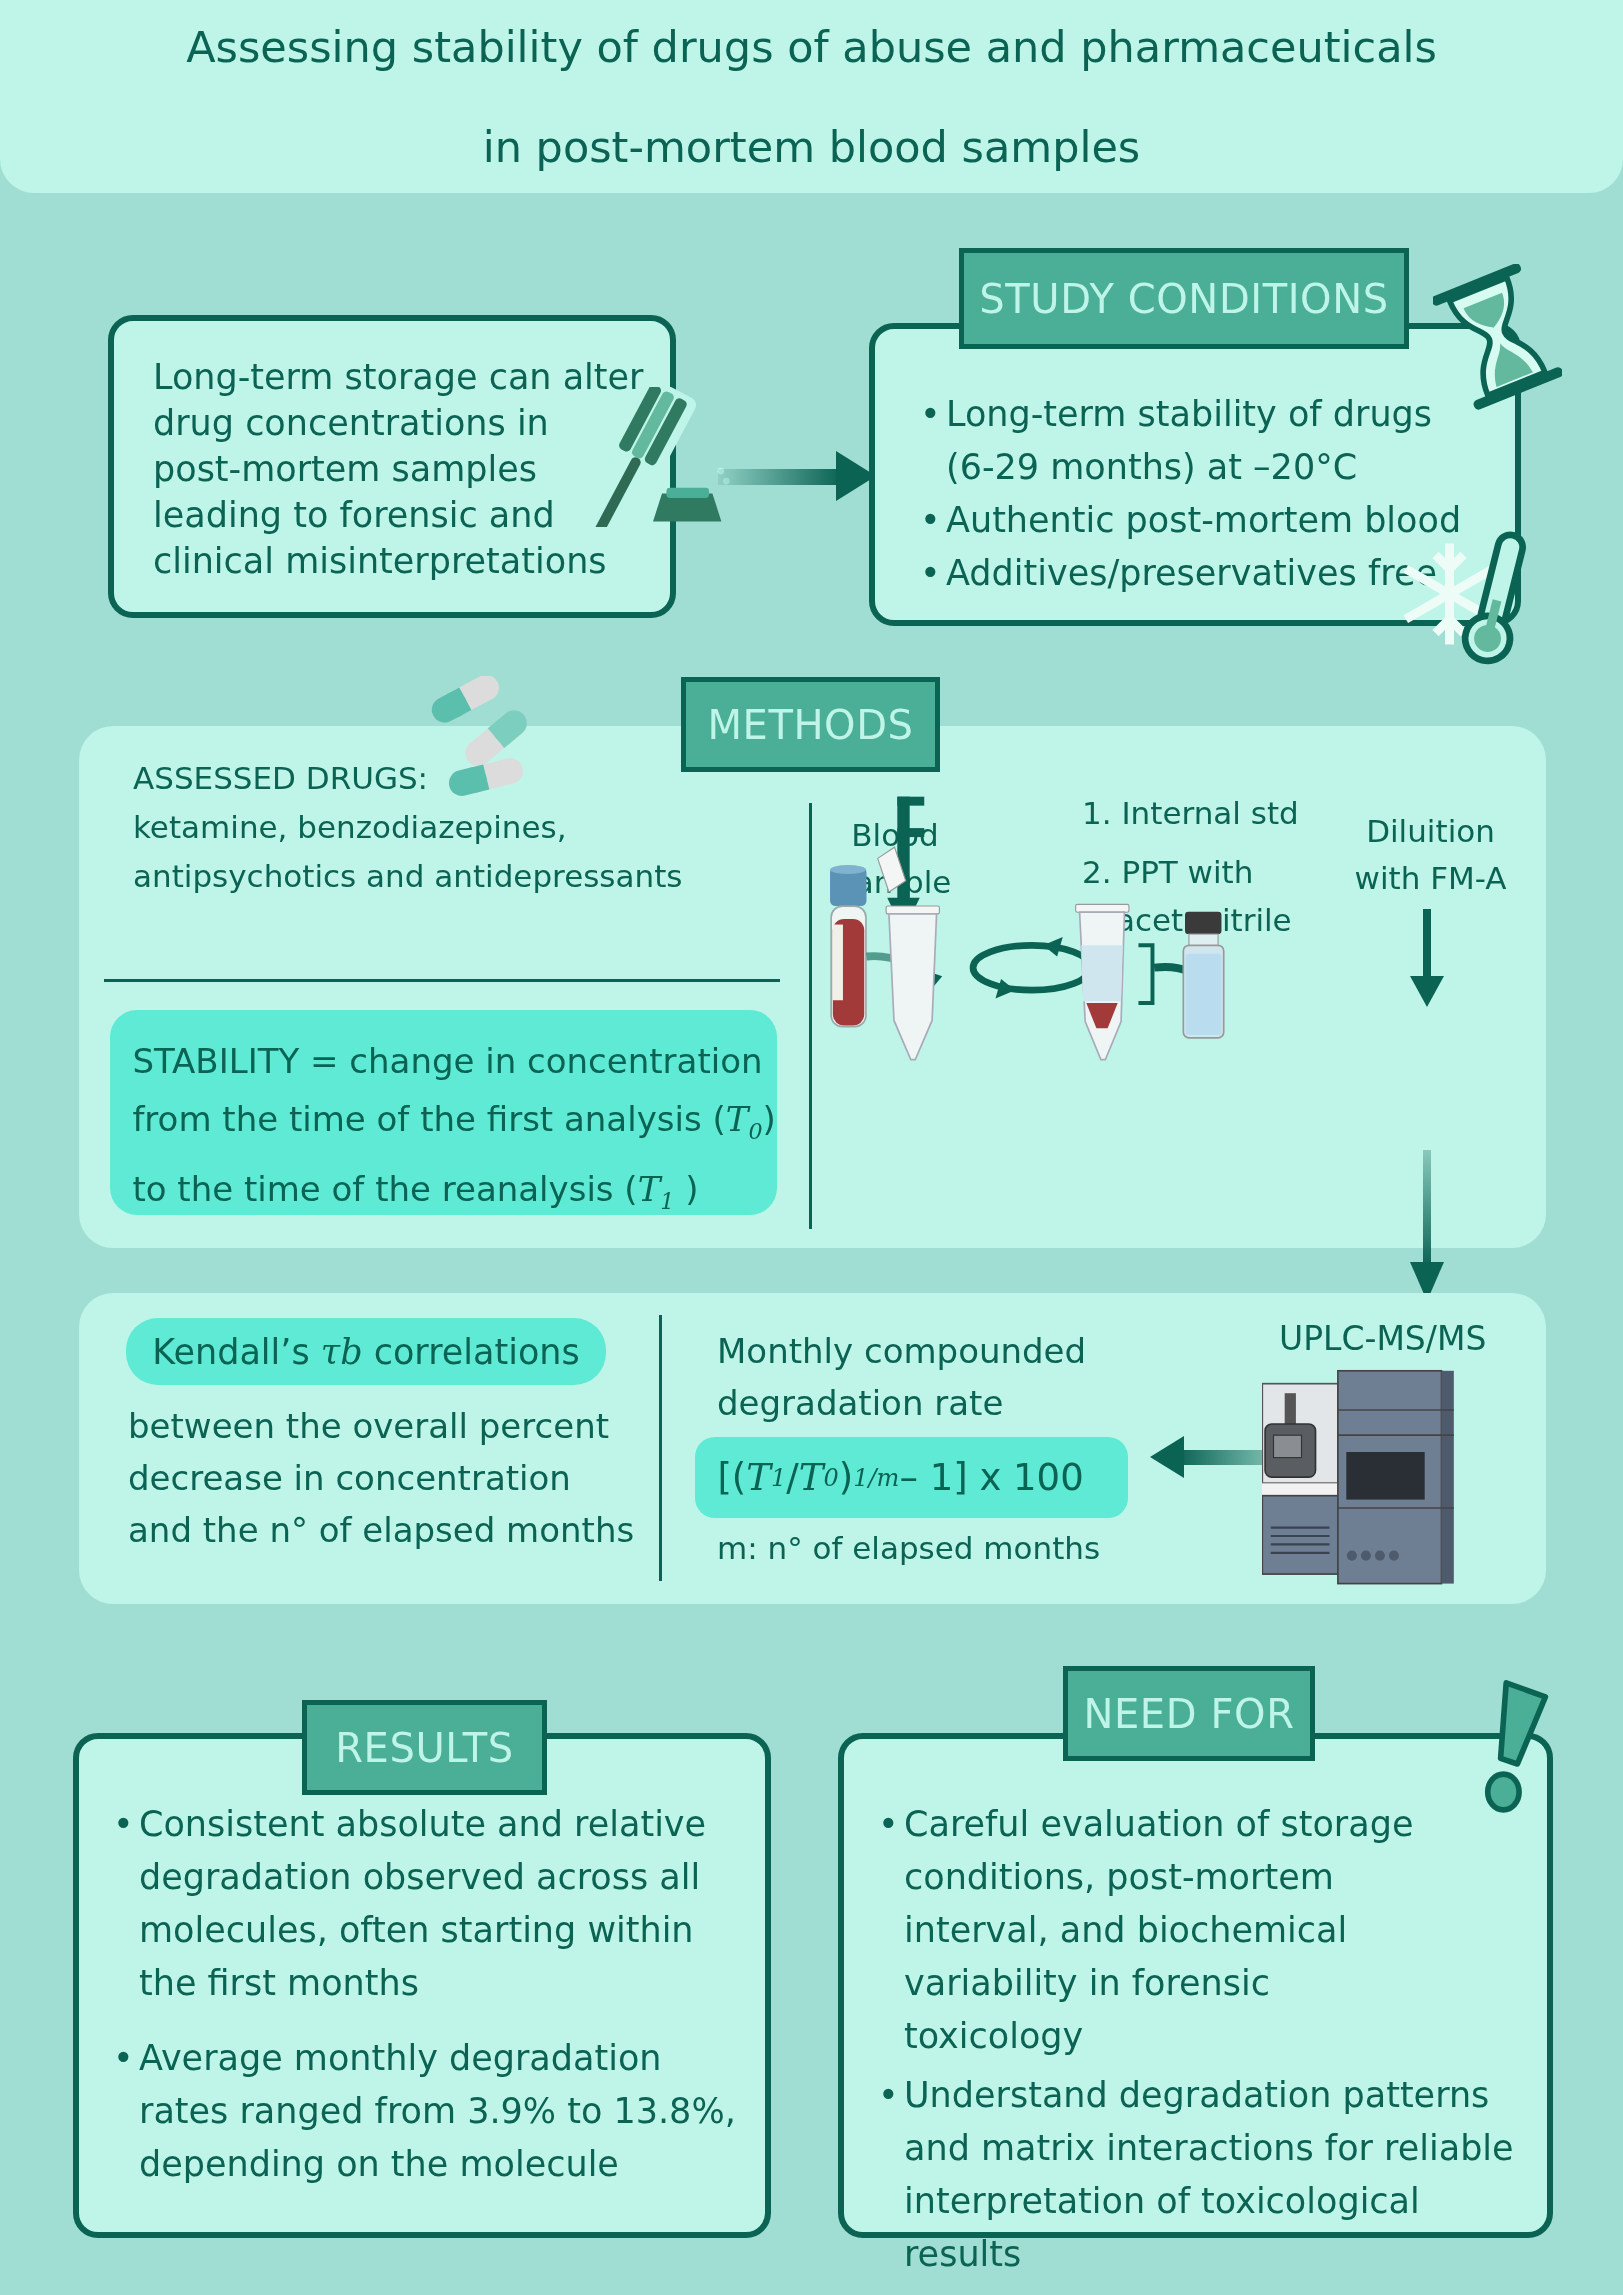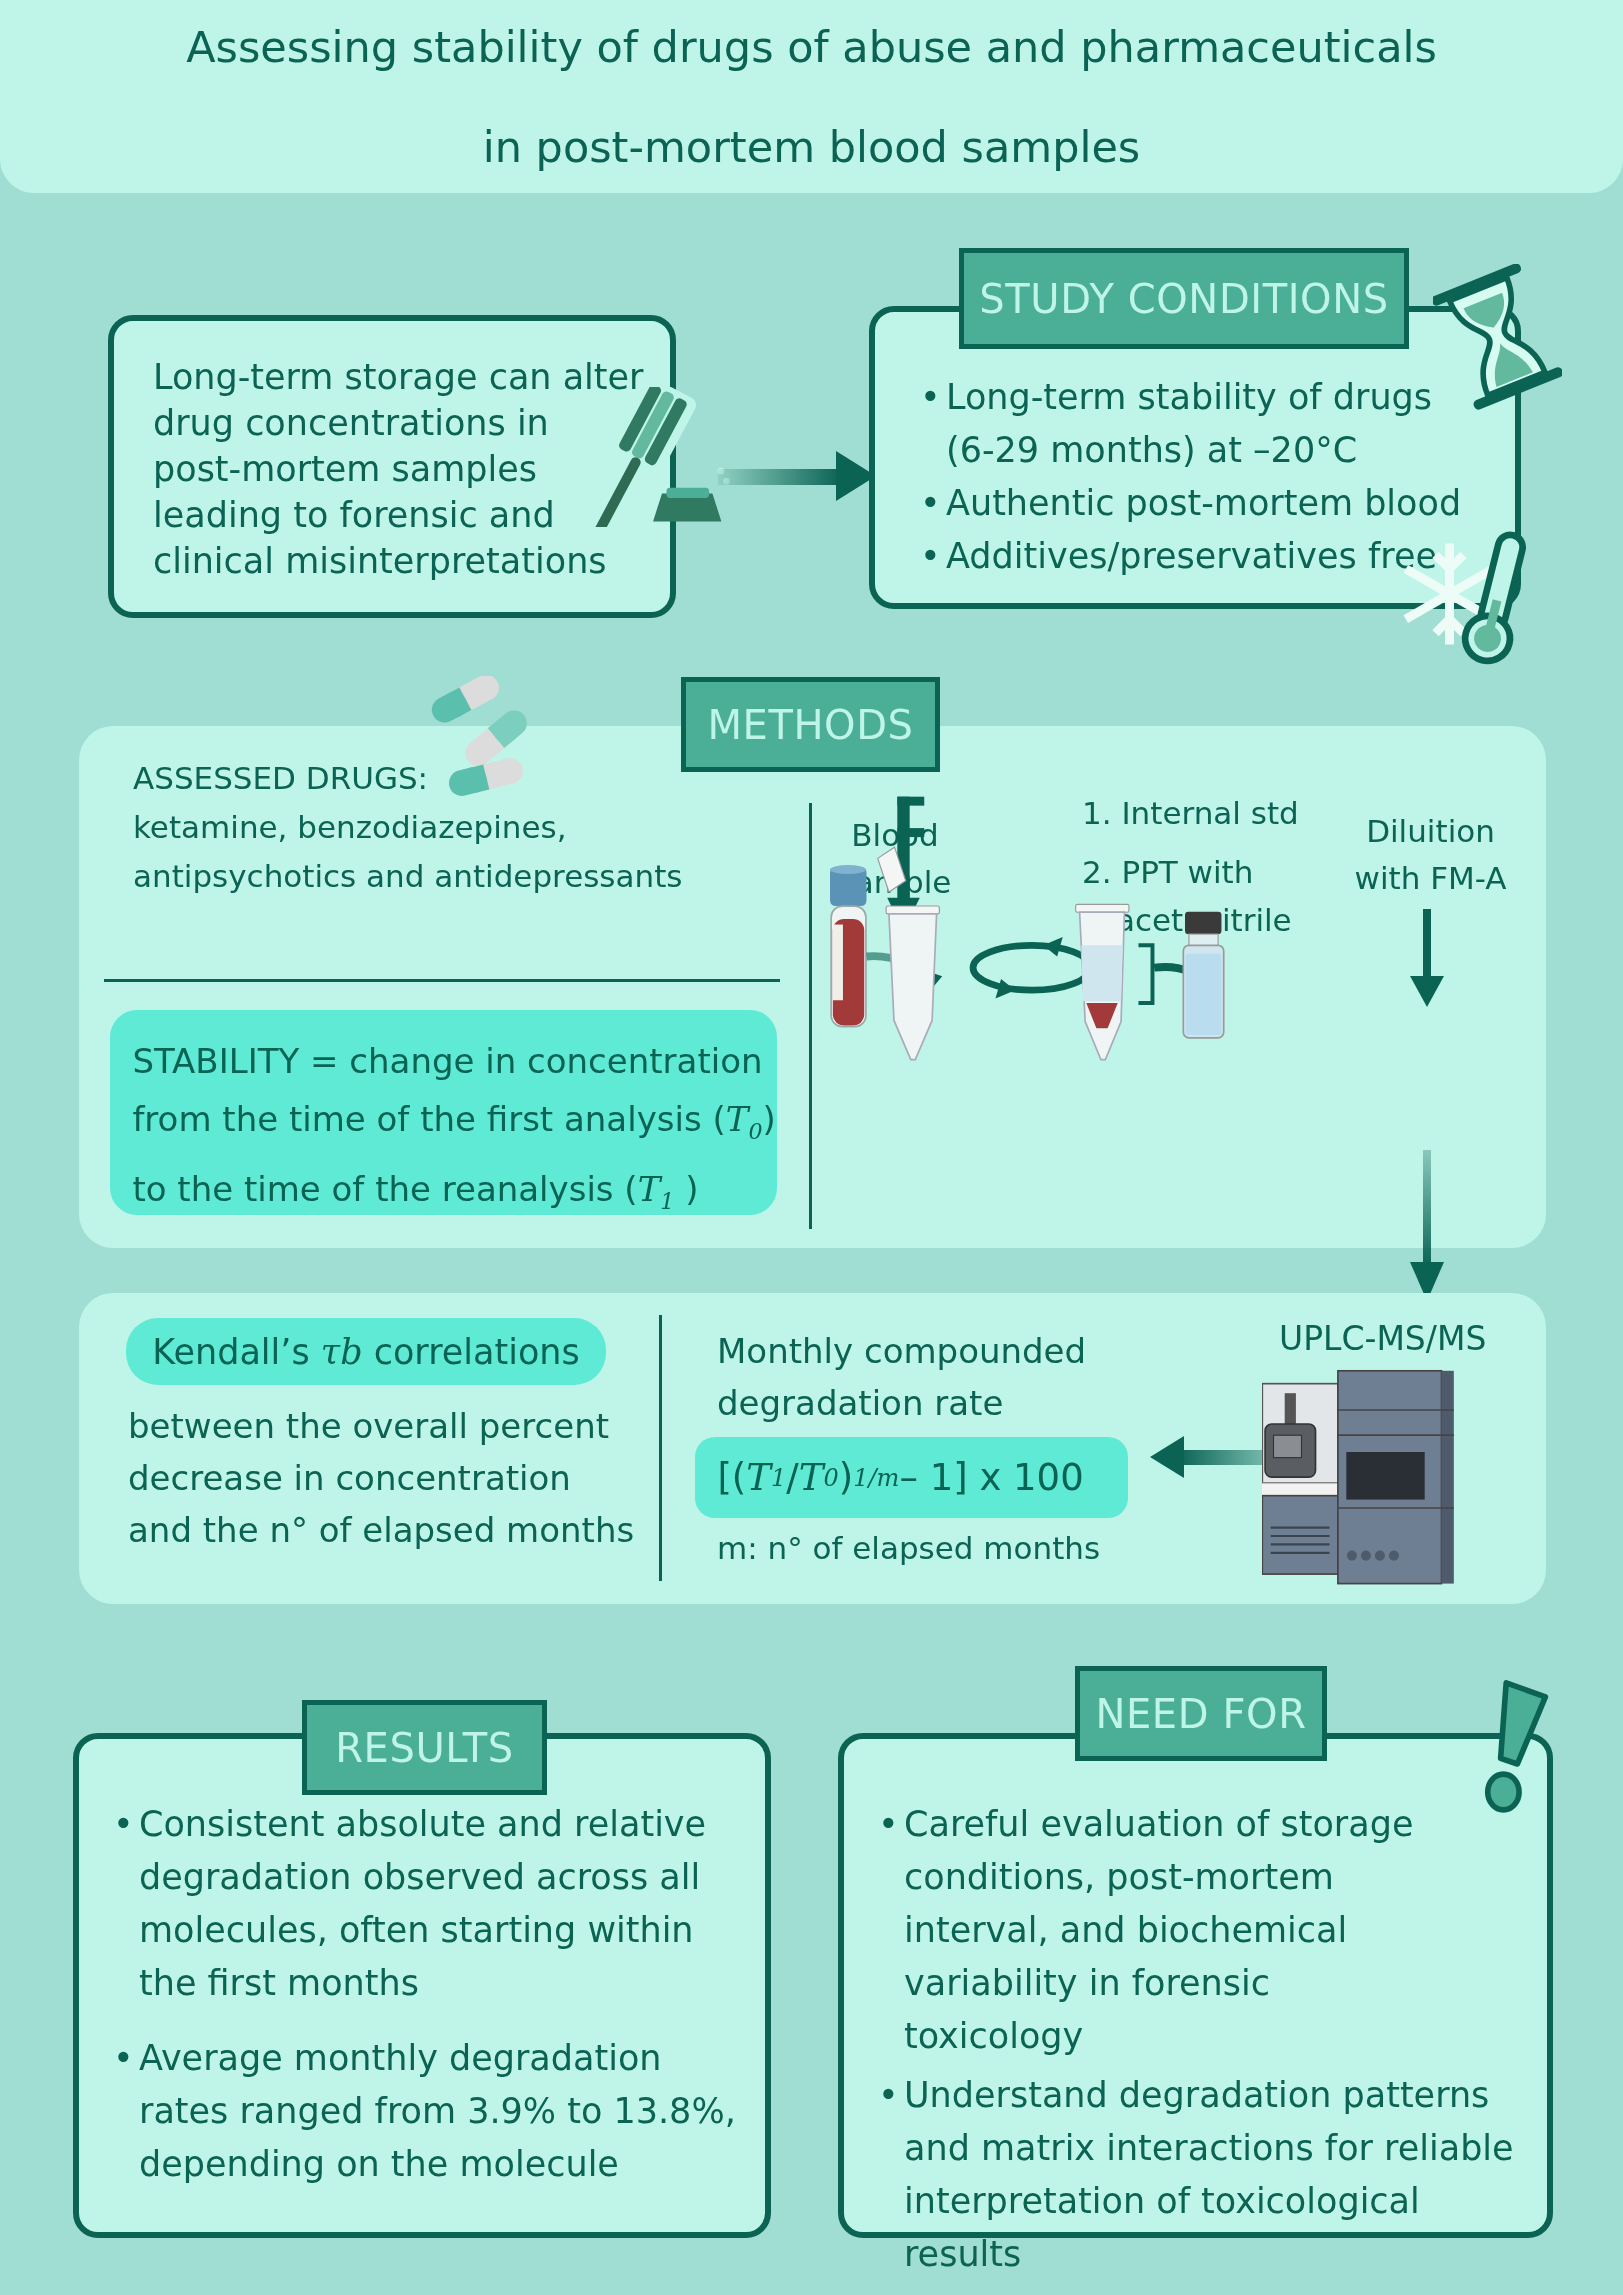--- a/index.html
+++ b/index.html
@@ -80,21 +80,21 @@
   </g>
   <path d="M150 190 h90 l16 50 h-122 z" fill="#2f7a60"></path>
   <rect x="158" y="180" width="76" height="18" rx="6" fill="#4bae96"></rect>
   <circle cx="255" cy="150" r="6" fill="#bef5e8"></circle>
   <circle cx="265" cy="168" r="6" fill="#bef5e8"></circle>
 </svg>
 
 <div class="abs" style="left:718px; top:469px; width:123px; height:15.7px; background:linear-gradient(90deg, rgba(11,99,84,0.1), #0b6354);"></div>
 <div class="abs" style="left:836px; top:451px; width:0; height:0; border-top:25px solid transparent; border-bottom:25px solid transparent; border-left:40px solid #0b6354;"></div>
 
-<div class="abs panel-bordered" style="left:869px; top:306px; width:652px; height:303px; padding:59px 0 0 45px;">
+<div class="abs panel-bordered" style="left:869px; top:323px; width:652px; height:303px; padding:59px 0 0 45px;">
   <ul class="bullets txt-lg" style="font-size:35px; line-height:53px;">
     <li style="width:516px;"><span>Long-term stability of drugs (6-29 months) at –20°C</span></li>
     <li><span>Authentic post-mortem blood</span></li>
     <li><span>Additives/preservatives free</span></li>
   </ul>
 </div>
 <div class="abs tag" style="left:959px; top:248px; width:450px; height:101px;">STUDY CONDITIONS</div>
 
 <svg class="abs" style="left:1433px; top:264px;" width="129" height="146" viewBox="0 0 230 260">
   <g transform="rotate(-22 115 130)">
@@ -305,19 +305,19 @@
   </ul>
 </div>
 <div class="abs tag" style="left:302px; top:1700px; width:245px; height:95px;">RESULTS</div>
 
 <div class="abs panel-bordered" style="left:838px; top:1733px; width:715px; height:505px; padding:59px 22.4px 0 34px;">
   <ul class="bullets" style="font-size:35px; line-height:53px;">
     <li style="margin-bottom:6px; padding-right:67px;">Careful evaluation of storage conditions, post-mortem interval, and biochemical variability in forensic toxicology</li>
     <li>Understand degradation patterns and matrix interactions for reliable interpretation of toxicological results</li>
   </ul>
 </div>
-<div class="abs tag" style="left:1063px; top:1666px; width:252px; height:95px;margin-left:12px;">NEED FOR</div>
+<div class="abs tag" style="left:1063px; top:1666px; width:252px; height:95px;">NEED FOR</div>
 
 <svg class="abs" style="left:1481px; top:1680px;" width="84" height="140" viewBox="0 0 150 250">
   <polygon points="45,5 115,30 65,150 35,140" fill="#4bae96" stroke="#0b6354" stroke-width="10" stroke-linejoin="round"></polygon>
   <ellipse cx="40" cy="200" rx="28" ry="32" fill="#4bae96" stroke="#0b6354" stroke-width="10"></ellipse>
 </svg>
 
 
 </body></html>

